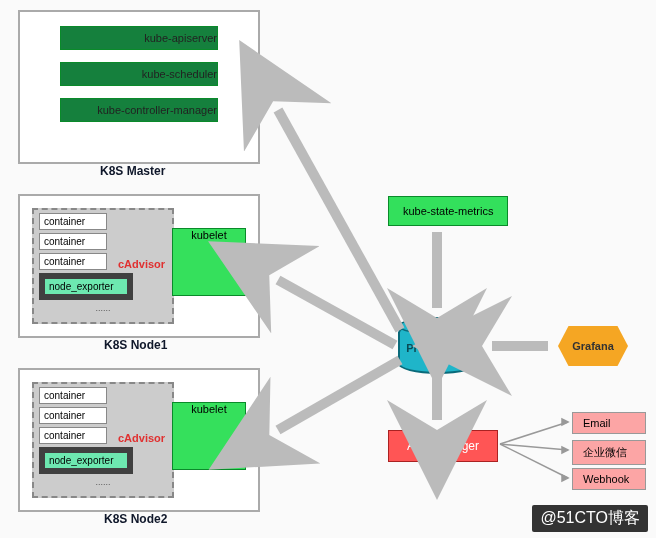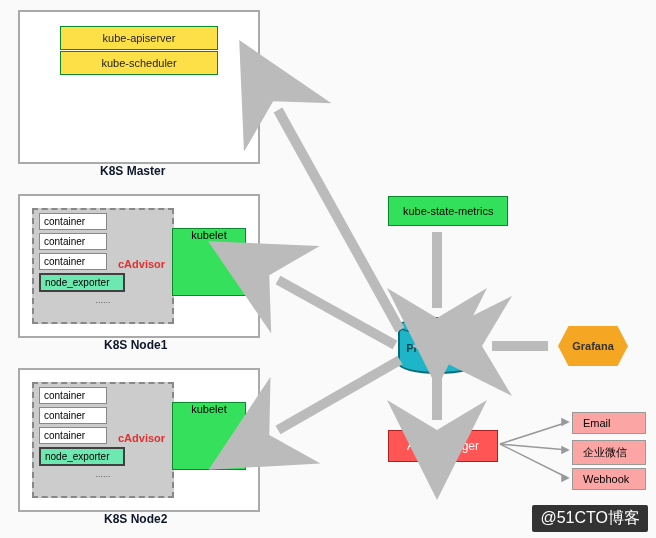--- a/index.html
+++ b/index.html
@@ -1,40 +1,41 @@
 <!DOCTYPE html>
 <html><head>
 <meta charset="utf-8">
 <style>
 body{margin:0;font-family:Arial,sans-serif;font-size:11px;background:#fafafa;position:relative;width:656px;height:538px}
 .box{position:absolute;border:2px solid #aaa;background:#fff}
 .title{position:absolute;font-weight:bold;font-size:12px;color:#0f172a}
-.green{background:#fde047;border:1px solid #0a8a2a;text-align:center;padding:5px 0;font-size:11px;color:#222}
+.green{background:#15803d;border:1px solid #0a8a2a;text-align:right;padding:5px 0;font-size:11px;color:#222}
 .grey{background:#ccc;border:2px dashed #888;position:absolute}
 .kubelet{background:#35e05c;border:1px solid #0a8a2a;position:absolute;display:flex;justify-content:center;font-size:11px}
 .cont{background:#ffffff;border:1px solid #888;font-size:10px;padding:2px 4px;margin:3px 5px;width:58px}
-.ne{background:#6de8b0;border:2px solid #404040;font-size:10px;padding:2px 4px;margin:3px 5px;width:74px}
+.ne{background:#6de8b0;border:6px solid #404040;font-size:10px;padding:2px 4px;margin:3px 5px;width:74px}
 .dots{font-size:9px;color:#555;text-align:center}
 .cad{color:#e03030;font-weight:bold;font-size:11px;position:absolute}
 .ksm{position:absolute;background:#33e05c;border:1px solid #0a8a2a;padding:8px 14px;font-size:11px}
 .cyl{position:absolute;width:76px;height:48px;background:#1fb5c9;border:2px solid #0a6a7a;border-radius:50%/20%}
 .cyl:before{content:"";position:absolute;top:-7px;left:-2px;right:-2px;height:14px;background:#1fb5c9;border:2px solid #0a6a7a;border-radius:50%}
 .cyl span{position:absolute;width:100%;text-align:center;top:18px;font-weight:bold;color:#0a4a55;font-size:11px}
 .hex{position:absolute;width:70px;height:40px;background:#f5a623;position:absolute;display:flex;align-items:center;justify-content:center;font-weight:bold;color:#333;clip-path:polygon(15% 0,85% 0,100% 50%,85% 100%,15% 100%,0 50%)}
 .am{position:absolute;background:#f55;border:1px solid #a22;color:#fff;padding:8px 18px;font-size:12px}
 .out{position:absolute;background:#fca5a5;border:1px solid #999;padding:4px 10px;font-size:11px;width:52px;text-align:left}
 .wm{position:absolute;right:8px;bottom:6px;background:#333;color:#fff;font-size:16px;padding:3px 8px;border-radius:2px}
 svg{position:absolute;top:0;left:0;pointer-events:none}
 </style>
 </head>
 <body>
 
 <div class="box" style="left:18px;top:10px;width:238px;height:150px">
   <div class="green" style="margin:14px 40px 0">kube-apiserver</div>
-  <div class="green" style="margin:1px 40px 0">kube-scheduler</div>
+  <div class="green" style="margin:12px 40px 0">kube-scheduler</div>
+  <div class="green" style="margin:12px 40px 0">kube-controller-manager</div>
 </div>
 <div class="title" style="left:100px;top:164px">K8S Master</div>
 
 <div class="box" style="left:18px;top:194px;width:238px;height:140px">
   <div class="grey" style="left:12px;top:12px;width:138px;height:112px">
     <div class="cont">container</div>
     <div class="cont">container</div>
     <div class="cont">container</div>
     <div class="ne">node_exporter</div>
     <div class="dots">......</div>

